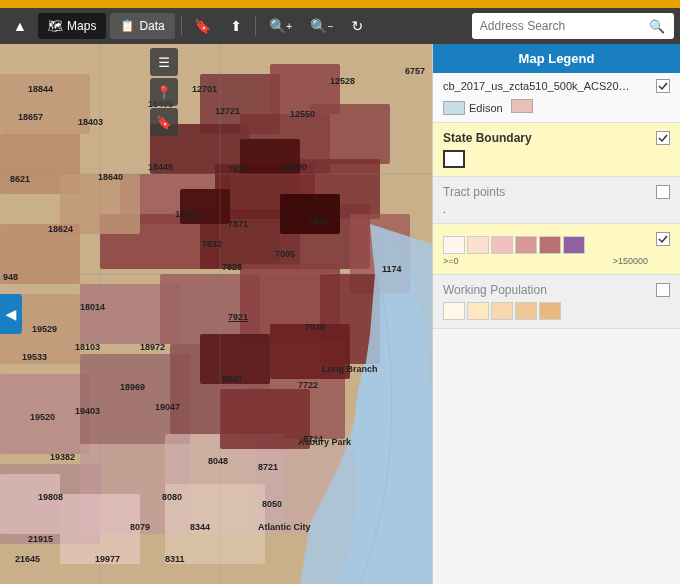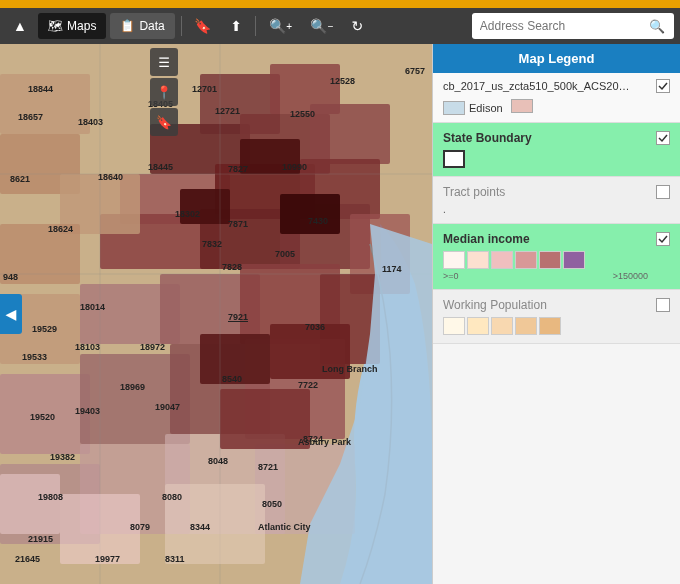--- a/index.html
+++ b/index.html
@@ -165,21 +165,21 @@
       text-align: center;
       padding: 7px;
       font-size: 13px;
       font-weight: bold;
     }
 
     
     .legend-section {
       border-bottom: 1px solid #ddd;
       padding: 8px 10px;
-      background: #86efac;
+      background: #fef9c3;
     }
     .legend-section.disabled {
       background: #efefef;
     }
     .legend-row {
       display: flex;
       align-items: flex-start;
       justify-content: space-between;
     }
     .legend-title {
@@ -482,21 +482,20 @@
           <div class="legend-title muted">Tract points</div>
           <div class="legend-dot-label">.</div>
         </div>
         <div class="legend-checkbox"></div>
       </div>
     </div>
 
     <div class="legend-section">
       <div class="legend-row">
         <div style="flex:1;">
-          <div class="legend-title">Median income</div>
           <div class="swatch-row">
             <span class="swatch" style="background:#fff5f0;"></span>
             <span class="swatch" style="background:#fce0d0;"></span>
             <span class="swatch" style="background:#f0bfbf;"></span>
             <span class="swatch" style="background:#d89898;"></span>
             <span class="swatch" style="background:#b87070;"></span>
             <span class="swatch" style="background:#9060a0;"></span>
           </div>
           <div class="swatch-labels-row">
             <span class="swatch-label">&gt;=0</span>

